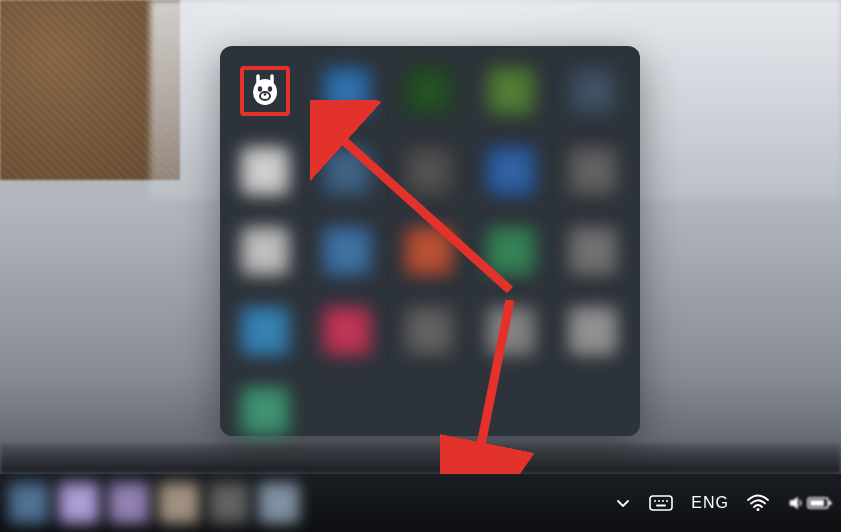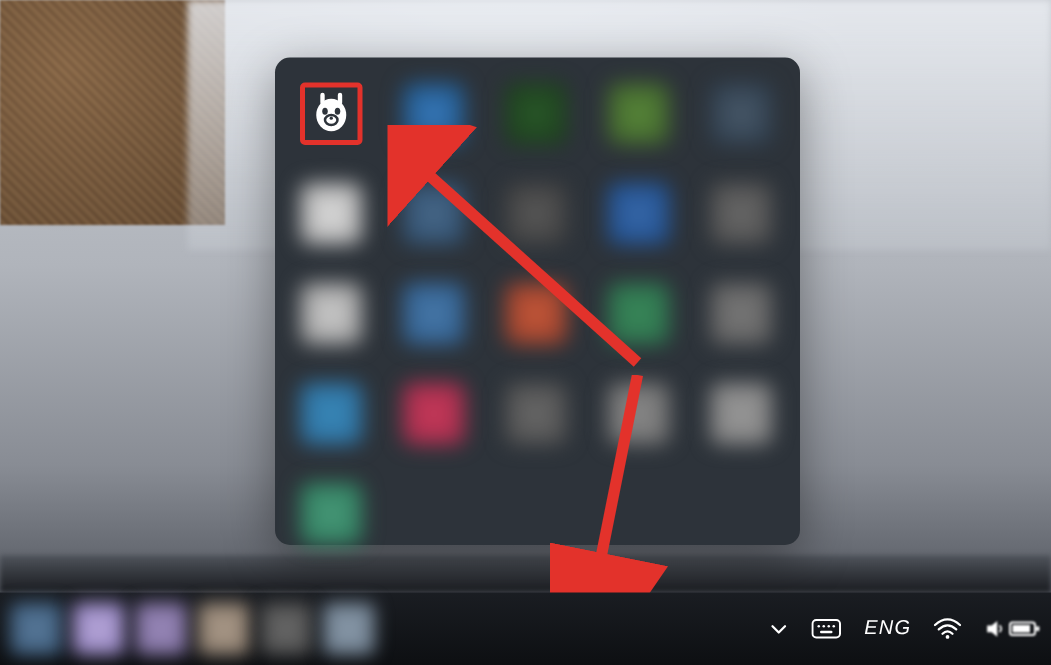--- a/index.html
+++ b/index.html
@@ -115,21 +115,20 @@
       position: absolute;
       bottom: 0;
       left: 0;
       right: 0;
       height: 58px;
       background: linear-gradient(180deg, #1a1d22 0%, #0d0f12 100%);
       display: flex;
       align-items: center;
       justify-content: space-between;
       padding: 0 8px;
-      font-style: italic;
     }
     
     .taskbar-left {
       display: flex;
       gap: 8px;
       align-items: center;
     }
     
     .taskbar-pin {
       width: 42px;

